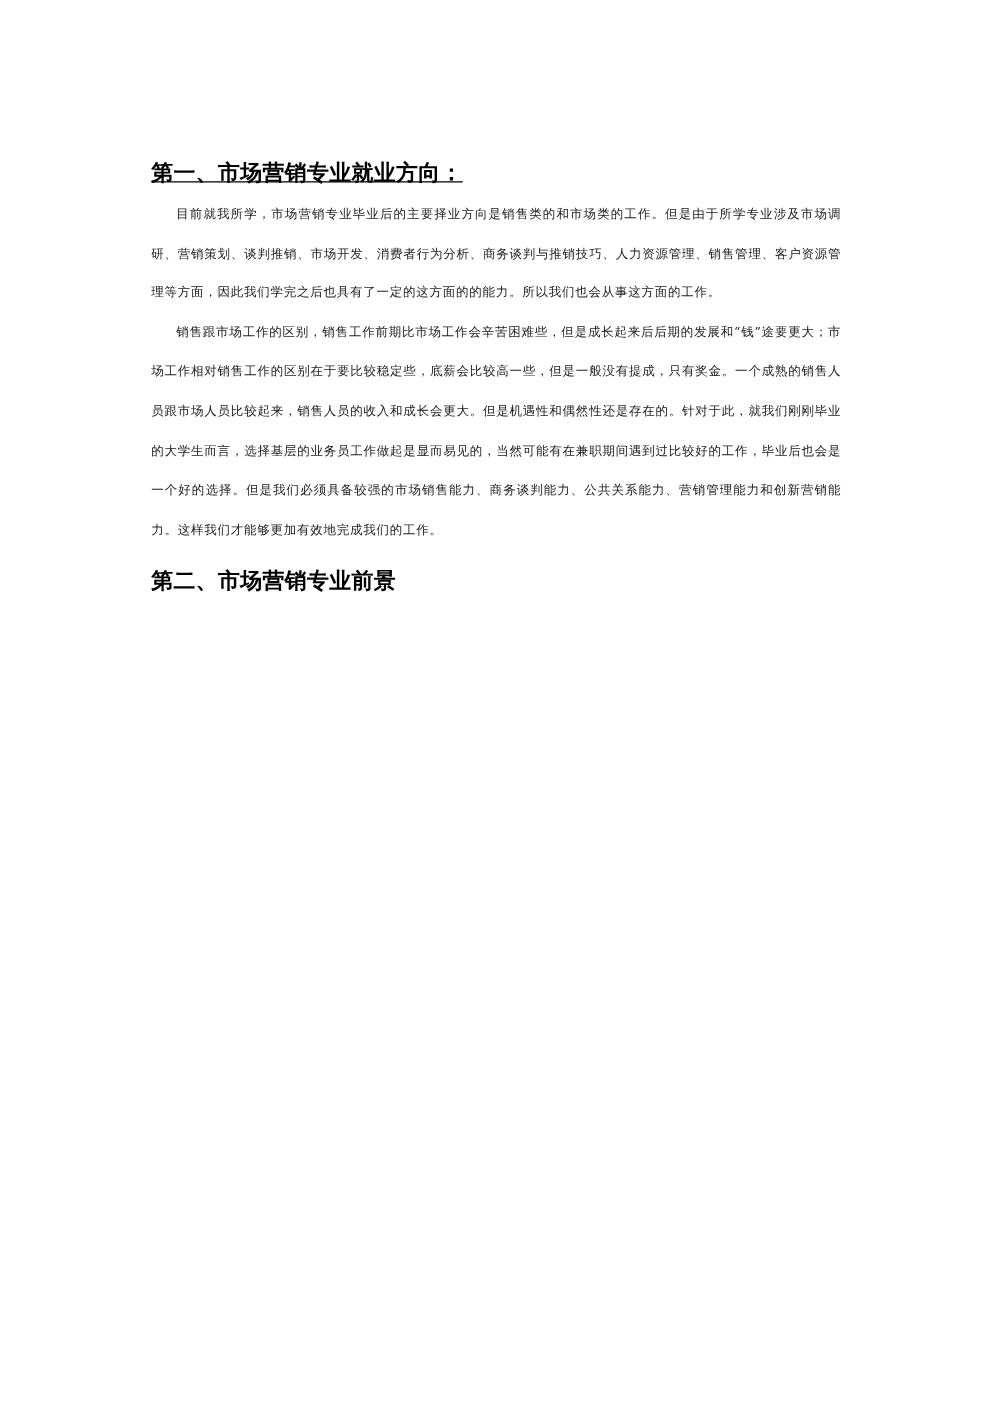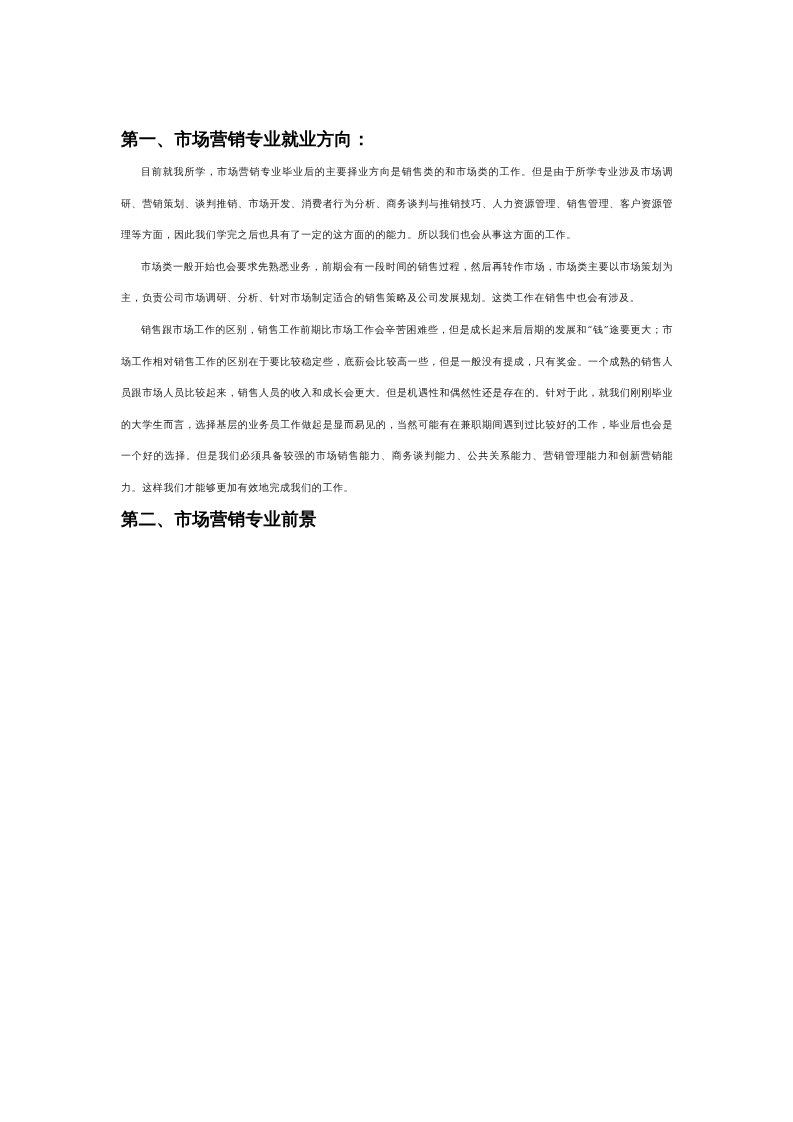--- a/index.html
+++ b/index.html
@@ -7,34 +7,33 @@
   .page {
     position: absolute; left: 121px; top: 124px; width: 552px;
     font-family: "DejaVu Serif", "Liberation Serif", serif;
     color: #1a1a1a;
   }
   h2.heading {
     margin: 0; font-size: 17.5px; font-weight: bold; line-height: 30px;
     font-family: "DejaVu Sans", "Liberation Sans", sans-serif;
     letter-spacing: 0.3px; color: #000;
   }
-  h2.h1 { margin-bottom: 2px; }
-  h2.h2 { margin-bottom: 4px; }
+  h2.h1 { margin-bottom: 2px; text-decoration: underline; }
+  h2.h2 { margin-top: 10px; margin-bottom: 4px; }
   p.para {
     margin: 0; font-size: 10px; line-height: 31.6px;
     text-indent: 2em; text-align: justify; text-align-last: left;
     letter-spacing: 0.6px;
   }
 </style>
 </head>
 <body>
 
 <div class="page">
   <section>
     <h2 class="heading h1">第一、市场营销专业就业方向：</h2>
     <p class="para">目前就我所学，市场营销专业毕业后的主要择业方向是销售类的和市场类的工作。但是由于所学专业涉及市场调研、营销策划、谈判推销、市场开发、消费者行为分析、商务谈判与推销技巧、人力资源管理、销售管理、客户资源管理等方面，因此我们学完之后也具有了一定的这方面的的能力。所以我们也会从事这方面的工作。</p>
-    <p class="para">市场类一般开始也会要求先熟悉业务，前期会有一段时间的销售过程，然后再转作市场，市场类主要以市场策划为主，负责公司市场调研、分析、针对市场制定适合的销售策略及公司发展规划。这类工作在销售中也会有涉及。</p>
     <p class="para">销售跟市场工作的区别，销售工作前期比市场工作会辛苦困难些，但是成长起来后后期的发展和“钱”途要更大；市场工作相对销售工作的区别在于要比较稳定些，底薪会比较高一些，但是一般没有提成，只有奖金。一个成熟的销售人员跟市场人员比较起来，销售人员的收入和成长会更大。但是机遇性和偶然性还是存在的。针对于此，就我们刚刚毕业的大学生而言，选择基层的业务员工作做起是显而易见的，当然可能有在兼职期间遇到过比较好的工作，毕业后也会是一个好的选择。但是我们必须具备较强的市场销售能力、商务谈判能力、公共关系能力、营销管理能力和创新营销能力。这样我们才能够更加有效地完成我们的工作。</p>
   </section>
   <section>
     <h2 class="heading h2">第二、市场营销专业前景</h2>
   </section>
 </div>
 
 </body></html>

